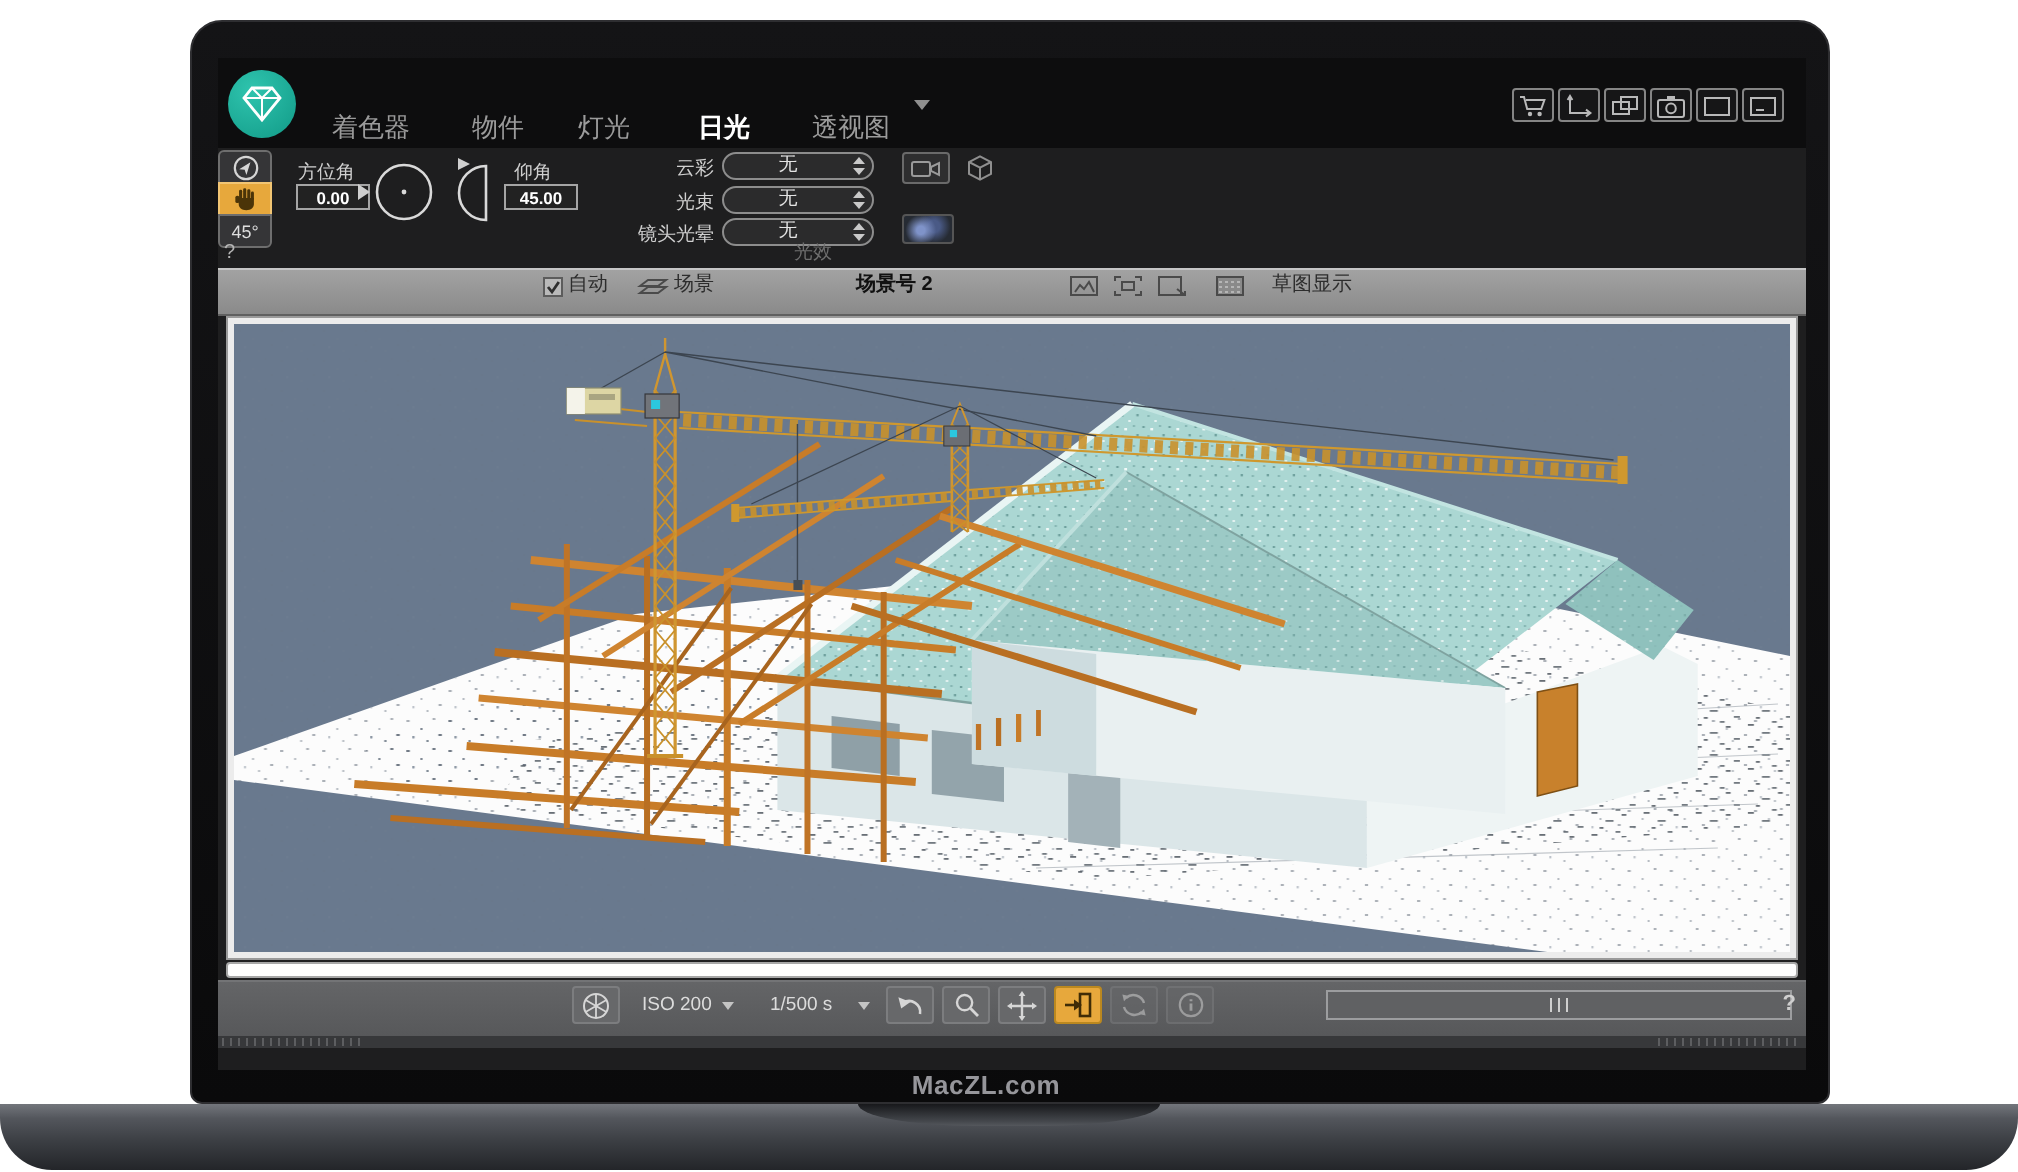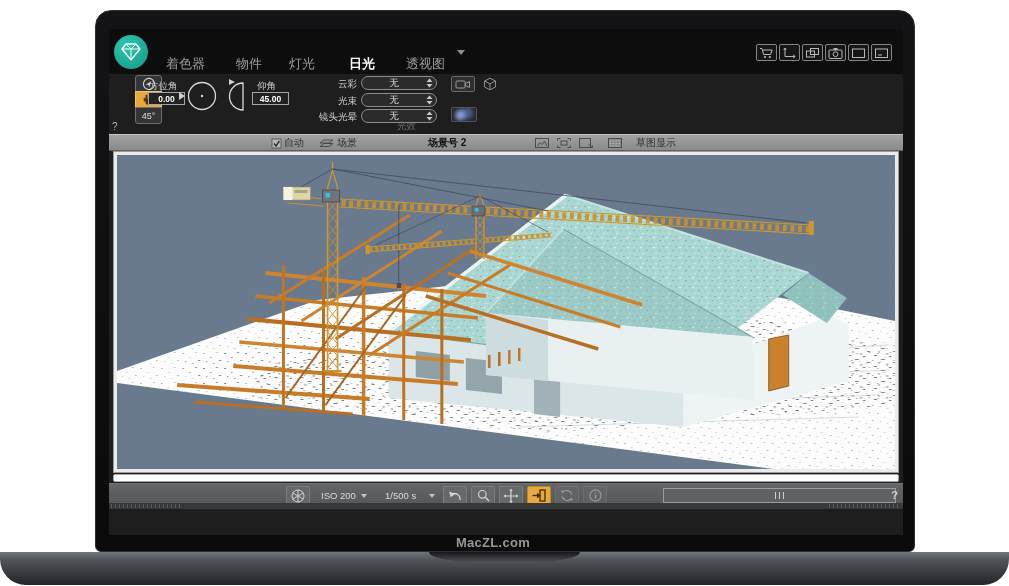--- a/index.html
+++ b/index.html
@@ -40,21 +40,21 @@
   background:radial-gradient(circle at 35% 30%,#2fc4ae,#119a87); display:flex; align-items:center; justify-content:center; }
 .tab { position:absolute; top:12px; height:55px; line-height:45px; font-size:13px; color:#9b9b9b; cursor:default; }
 .tab.active { color:#fff; font-weight:bold; }
 .caret-down { position:absolute; top:21px; width:0; height:0; border-left:4px solid transparent;
   border-right:4px solid transparent; border-top:5px solid #8f8f8f; }
 .mt-btn { position:absolute; top:15px; width:21px; height:17px; background:#161617;
   border:1px solid #858585; border-radius:2px; display:flex; align-items:center; justify-content:center; }
 
 
 .sunpanel { position:relative; height:60px; background:#1e1e1f; font-size:9.5px; color:#cfcfcf; }
-.stackbtn { position:absolute; left:26px; width:27px; height:17px; background:#353537; border:1px solid #6e6e6e;
+.stackbtn { position:absolute; left:0; width:27px; height:17px; background:#353537; border:1px solid #6e6e6e;
   display:flex; align-items:center; justify-content:center; color:#ddd; font-size:9px; }
 .stackbtn.b1 { top:1px; border-radius:3px 3px 0 0; }
 .stackbtn.b2 { top:17px; background:#e7a83c; border-color:#f2c573; }
 .stackbtn.b3 { top:33px; border-radius:0 0 3px 3px; }
 .flabel { position:absolute; }
 .vbox { position:absolute; width:37px; height:13px; background:#222; border:1px solid #a5a5a5;
   border-radius:0; color:#fff; font-size:8.5px; font-weight:bold; text-align:center; line-height:12px; }
 .srow-label { position:absolute; width:50px; text-align:right; }
 .dropdown { position:absolute; width:76px; height:14px; background:#2b2b2c; border:1px solid #8d8d8d;
   border-radius:7px; display:flex; align-items:center; }
@@ -63,35 +63,35 @@
 .pbtn { position:absolute; width:24px; height:16px; background:#2e2e2f; border:1px solid #6a6a6a;
   border-radius:2px; display:flex; align-items:center; justify-content:center; }
 .flare-thumb { position:absolute; width:26px; height:15px; border:1px solid #555; border-radius:2px;
   background:radial-gradient(circle at 35% 55%, #7f93c9 0 12%, rgba(0,0,0,0) 45%),
              radial-gradient(circle at 62% 40%, #4a5a86 0 18%, rgba(0,0,0,0) 50%), #262b33; }
 .help-q { position:absolute; left:3px; bottom:2px; color:#b5b5b5; font-size:10px; }
 .sk-label { position:absolute; left:60px; bottom:1px; width:215px; text-align:center; color:#dedede; font-size:10.5px; }
 .fx-label { position:absolute; left:288px; bottom:1px; color:#6f6f6f; font-size:9.5px; }
 
 
-.scenebar { position:relative; height:17px; background:linear-gradient(180deg,#a2a2a2,#8a8a8a);
+.scenebar { position:relative; height:24px; background:linear-gradient(180deg,#a2a2a2,#8a8a8a);
   border-top:1px solid #c6c6c6; border-bottom:1px solid #606060; font-size:10px; color:#2d2d2d; }
 .sb-item { position:absolute; top:0; height:15px; line-height:15px; }
 .sb-bold { font-weight:bold; color:#111; }
 .sb-ico { position:absolute; top:1.5px; width:18px; height:13px; display:flex; align-items:center; justify-content:center; }
 
 
 .viewport-frame { margin:0 4px; height:322px; background:#ececec; border:1px solid #9a9a9a; padding:3px; }
 .viewport-frame svg { display:block; width:100%; height:100%; background:#69798e; }
 
 
 .scrollstrip { margin:1px 4px; height:8px; background:#fdfdfd; border:1px solid #a6a6a6; border-radius:2px; }
 
 
-.camerabar { position:relative; height:20px; background:linear-gradient(180deg,#646567,#57585a);
+.camerabar { position:relative; height:28px; background:linear-gradient(180deg,#646567,#57585a);
   border-top:1px solid #737476; font-size:9.5px; color:#dcdcdc; }
 .cbtn { position:absolute; top:2px; width:24px; height:19px; background:#67686a; border:1px solid #7c7d7f;
   border-radius:2px; display:flex; align-items:center; justify-content:center; }
 .cbtn.walk { background:#e7a83c; border-color:#bb881f; }
 .cbtn.dim { opacity:.55; }
 .ctext { position:absolute; top:6px; }
 .tri { position:absolute; top:10px; width:0; height:0; border-left:3.5px solid transparent;
   border-right:3.5px solid transparent; border-top:4px solid #c4c4c4; }
 .cslider { position:absolute; left:554px; top:4px; width:233px; height:15px; background:#606163;
   border:1px solid #9c9d9f; display:flex; align-items:center; justify-content:center; gap:2.5px; }

